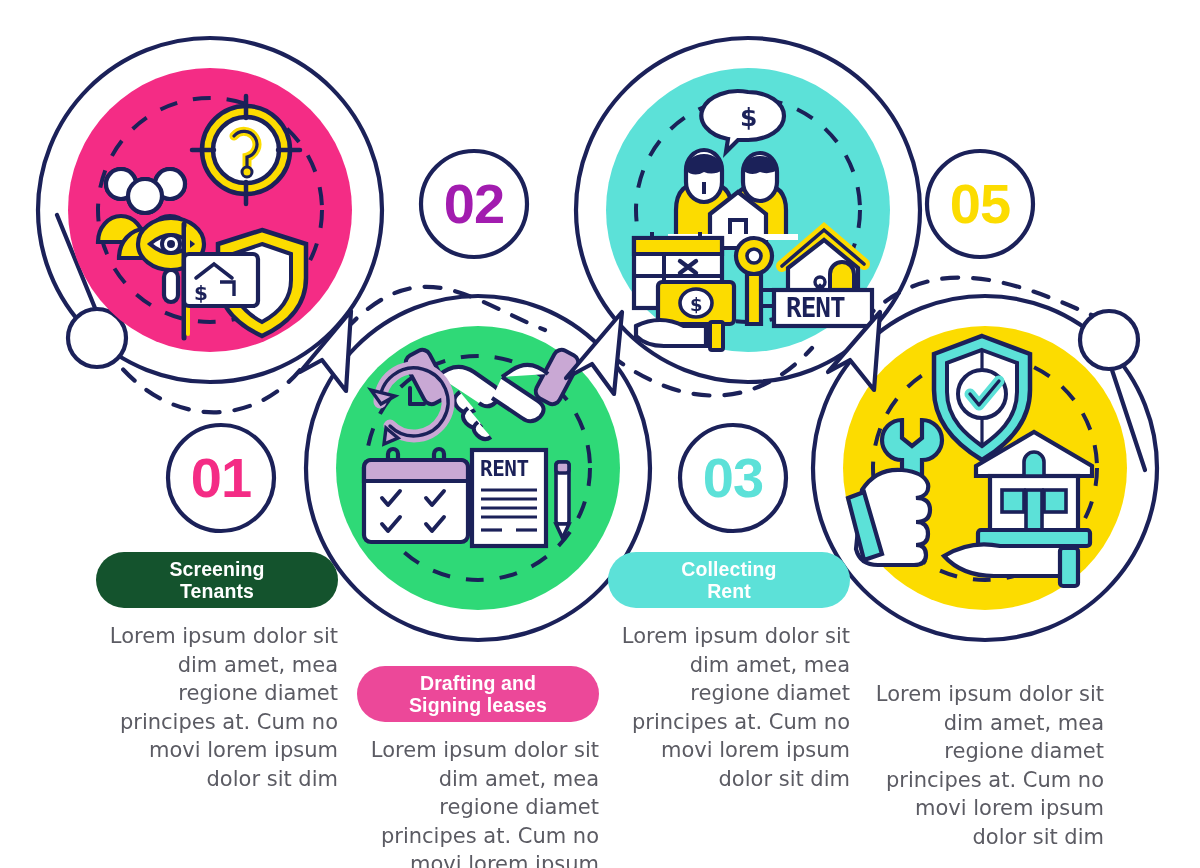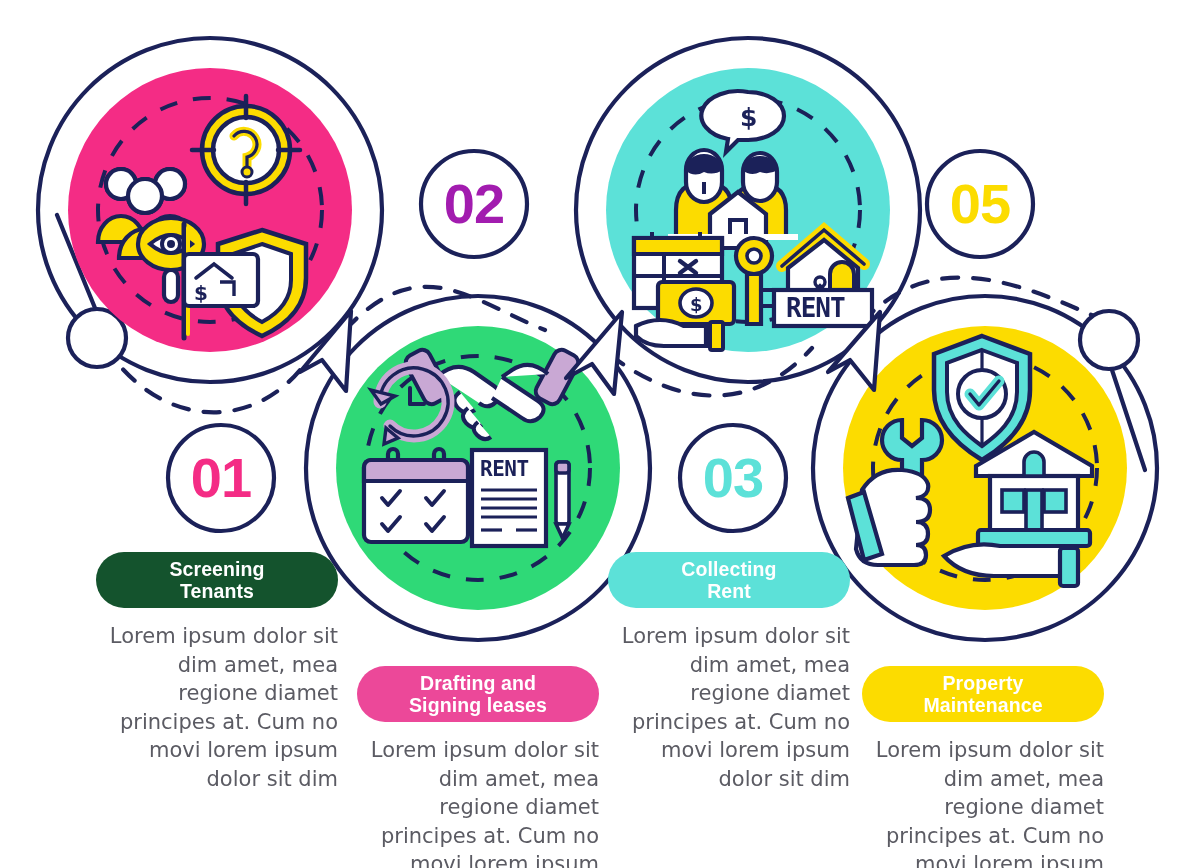--- a/index.html
+++ b/index.html
@@ -333,20 +333,16 @@
 
   <div class="txtblock tc-right" style="left:608px;top:552px;width:242px;">
     <div class="pill" style="background:#5CE1D8;width:242px;height:56px;text-align:center;">
       <span style="white-space:pre-line;">Collecting
 Rent</span>
     </div>
     <div class="body-copy" style="margin-top:14px;">Lorem ipsum dolor sit dim amet, mea regione diamet principes at. Cum no movi lorem ipsum dolor sit dim</div>
   </div>
 
   <div class="txtblock" style="left:862px;top:666px;width:242px;">
-    <div class="pill" style="background:#FCDC00;width:242px;height:56px;">
-      <span style="white-space:pre-line;">Property
-Maintenance</span>
-    </div>
     <div class="body-copy" style="margin-top:14px;text-align:right;">Lorem ipsum dolor sit dim amet, mea regione diamet principes at. Cum no movi lorem ipsum dolor sit dim</div>
   </div>
 
 </div>
 
 </body></html>

